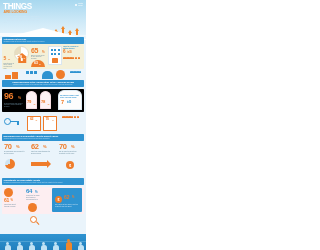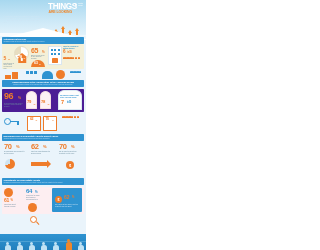--- a/index.html
+++ b/index.html
@@ -3,21 +3,21 @@
 <meta charset="utf-8">
 <style>
   html,body{margin:0;padding:0;background:#ffffff;}
   body{width:86px;height:250px;overflow:hidden;
        font-family:"Liberation Sans",sans-serif;
        -webkit-font-smoothing:none;}
   .page{position:relative;width:86px;height:250px;overflow:hidden;background:#eaf4fb;}
 
   
   .band{position:absolute;left:0;width:86px;}
-  .ttl{font-weight:bold;letter-spacing:-.2px;margin-left:45px;}
+  .ttl{font-weight:bold;letter-spacing:-.2px;}
   .ctr{text-align:center;}
   .tinyw{font-size:1.6px;line-height:2.1px;color:#cfe6f5;}
 
   
   .hdr{top:0;height:36px;background:linear-gradient(180deg,#a8d8ef 0%,#cbe8f7 55%,#e4f3fb 100%);}
   .hdr-wave{position:absolute;left:0;bottom:0;width:86px;height:9px;
       background:radial-gradient(ellipse 60px 9px at 18px 11px,#ffffff 60%,transparent 61%),
                  radial-gradient(ellipse 55px 8px at 66px 12px,#f2fafd 60%,transparent 61%);
       opacity:.75;}
   .h-things{position:absolute;left:3px;top:2.5px;font-size:8.2px;line-height:8.2px;
@@ -222,21 +222,21 @@
       <span class="b"></span>
         <span class="b"></span>
     </div>
   </div>
 
   <div class="secbar ctr" style="top:80px;">
     <div class="sb-t">Homeownership is the Cornerstone of the American Dream</div>
     <div class="sb-s">Owning a home remains a top financial and personal goal for most American households.</div>
   </div>
 
-  <div class="panel" style="left:2px;top:89px;width:82px;height:23px;background:#4c1d95;border-radius:.7px;">
+  <div class="panel" style="left:2px;top:89px;width:82px;height:23px;background:#000000;border-radius:.7px;">
 
     <div class="pct" style="position:absolute;left:2px;top:3px;font-size:9px;line-height:9px;">96</div>
     <div class="pct" style="position:absolute;left:16px;top:8px;font-size:3.4px;line-height:3.4px;">%</div>
     <div class="cap" style="position:absolute;left:2px;top:13.5px;width:19px;">Of homeowners say owning a home is a good financial decision</div>
 
     <div class="arch pink" style="position:absolute;left:24px;top:2px;width:11px;height:18px;"></div>
     <div class="pct" style="position:absolute;left:25px;top:11px;font-size:4.2px;line-height:4.2px;">79</div>
     <div class="pct" style="position:absolute;left:31.5px;top:13.5px;font-size:2.2px;line-height:2.2px;">%</div>
 
     <div class="arch pink" style="position:absolute;left:38px;top:2px;width:11px;height:18px;"></div>

